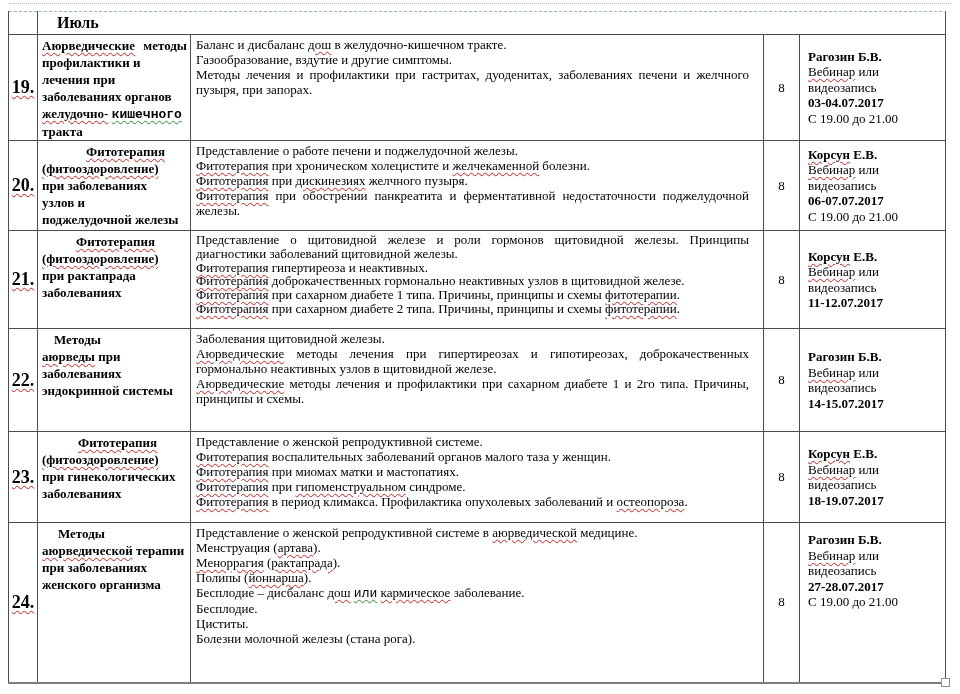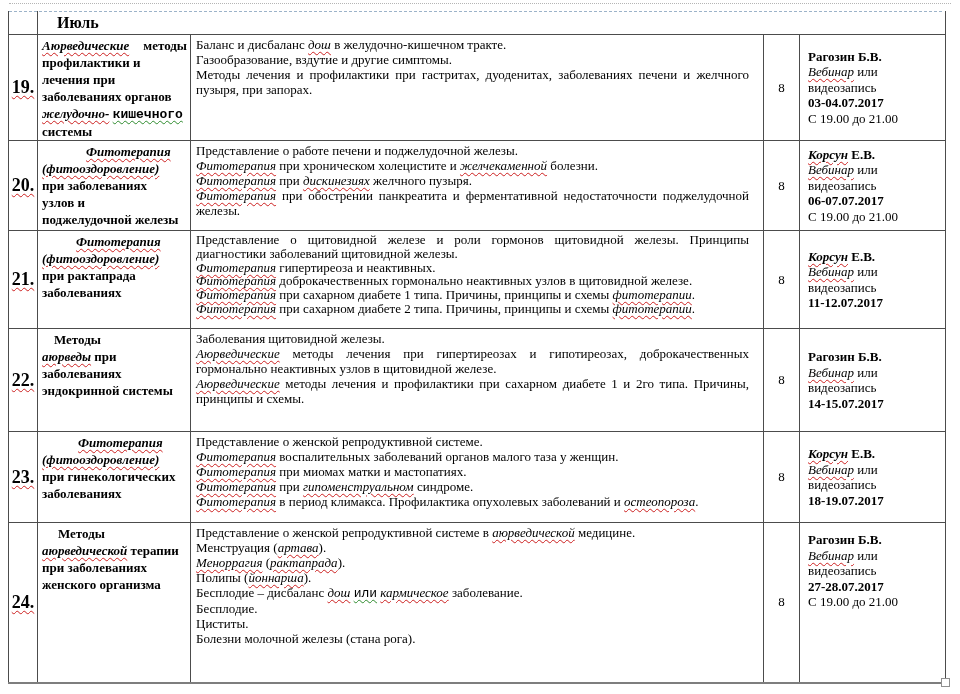--- a/index.html
+++ b/index.html
@@ -52,21 +52,21 @@
   tbody tr.r3 td.desc{line-height:13.8px;}
   .para{text-align:justify;}
 
   td.hours{text-align:center;vertical-align:middle;font-size:13px;}
 
   td.staff{font-size:13px;line-height:15.5px;padding-left:8px;padding-right:2px;vertical-align:middle;}
   tbody tr.r6 td.staff{vertical-align:top;padding-top:9px;}
   tbody tr:last-child td{border-bottom:2px solid #7e7e7e;}
 
   .bseg{font-weight:bold;}
-  .m-red{text-decoration:underline wavy var(--spellcheck-red,#cc2020);text-decoration-thickness:1px;text-underline-offset:2px;font-style:italic;}
+  .m-red{text-decoration:underline wavy var(--spellcheck-red,#cc2020);text-decoration-thickness:1px;text-underline-offset:2px;}
   .m-green{text-decoration:underline wavy var(--grammar-green,#2e8b2e);text-decoration-thickness:1px;text-underline-offset:2px;font-family:Liberation Mono, monospace;}
 
   .resize-handle{position:absolute;left:941px;top:678px;width:7px;height:7px;background:#fff;border:1px solid #909090;}
 </style>
 </head>
 <body>
 
 <div class="boundary-top"></div>
 <div class="boundary-table"></div>
 
@@ -86,21 +86,21 @@
   </thead>
   <tbody id="tbody">
       <tr class="r1">
         <td class="numcell"><span class="num-text">19.</span></td>
         <td class="topic">
           <div class="tline"><span class="m-red">Аюрведические</span><span> методы</span></div>
           <div class="tline"><span>профилактики и</span></div>
           <div class="tline"><span>лечения при</span></div>
           <div class="tline"><span>заболеваниях органов</span></div>
           <div class="tline"><span class="m-red">желудочно-</span><span> </span><span class="m-green">кишечного</span></div>
-          <div class="tline"><span>системы</span></div>
+          <div class="tline"><span>тракта</span></div>
         </td>
         <td class="desc">
           <div class="para"><span>Баланс и дисбаланс </span><span class="m-red">дош</span><span> в желудочно-кишечном тракте.</span></div>
           <div class="para"><span>Газообразование, вздутие и другие симптомы.</span></div>
           <div class="para"><span>Методы лечения и профилактики при гастритах, дуоденитах, заболеваниях печени и желчного пузыря, при запорах.</span></div>
         </td>
         <td class="hours">8</td>
         <td class="staff">
           <div class="sline"><span class="bseg ">Рагозин Б.В.</span></div>
           <div class="sline"><span class="m-red">Вебинар</span><span> или</span></div>

